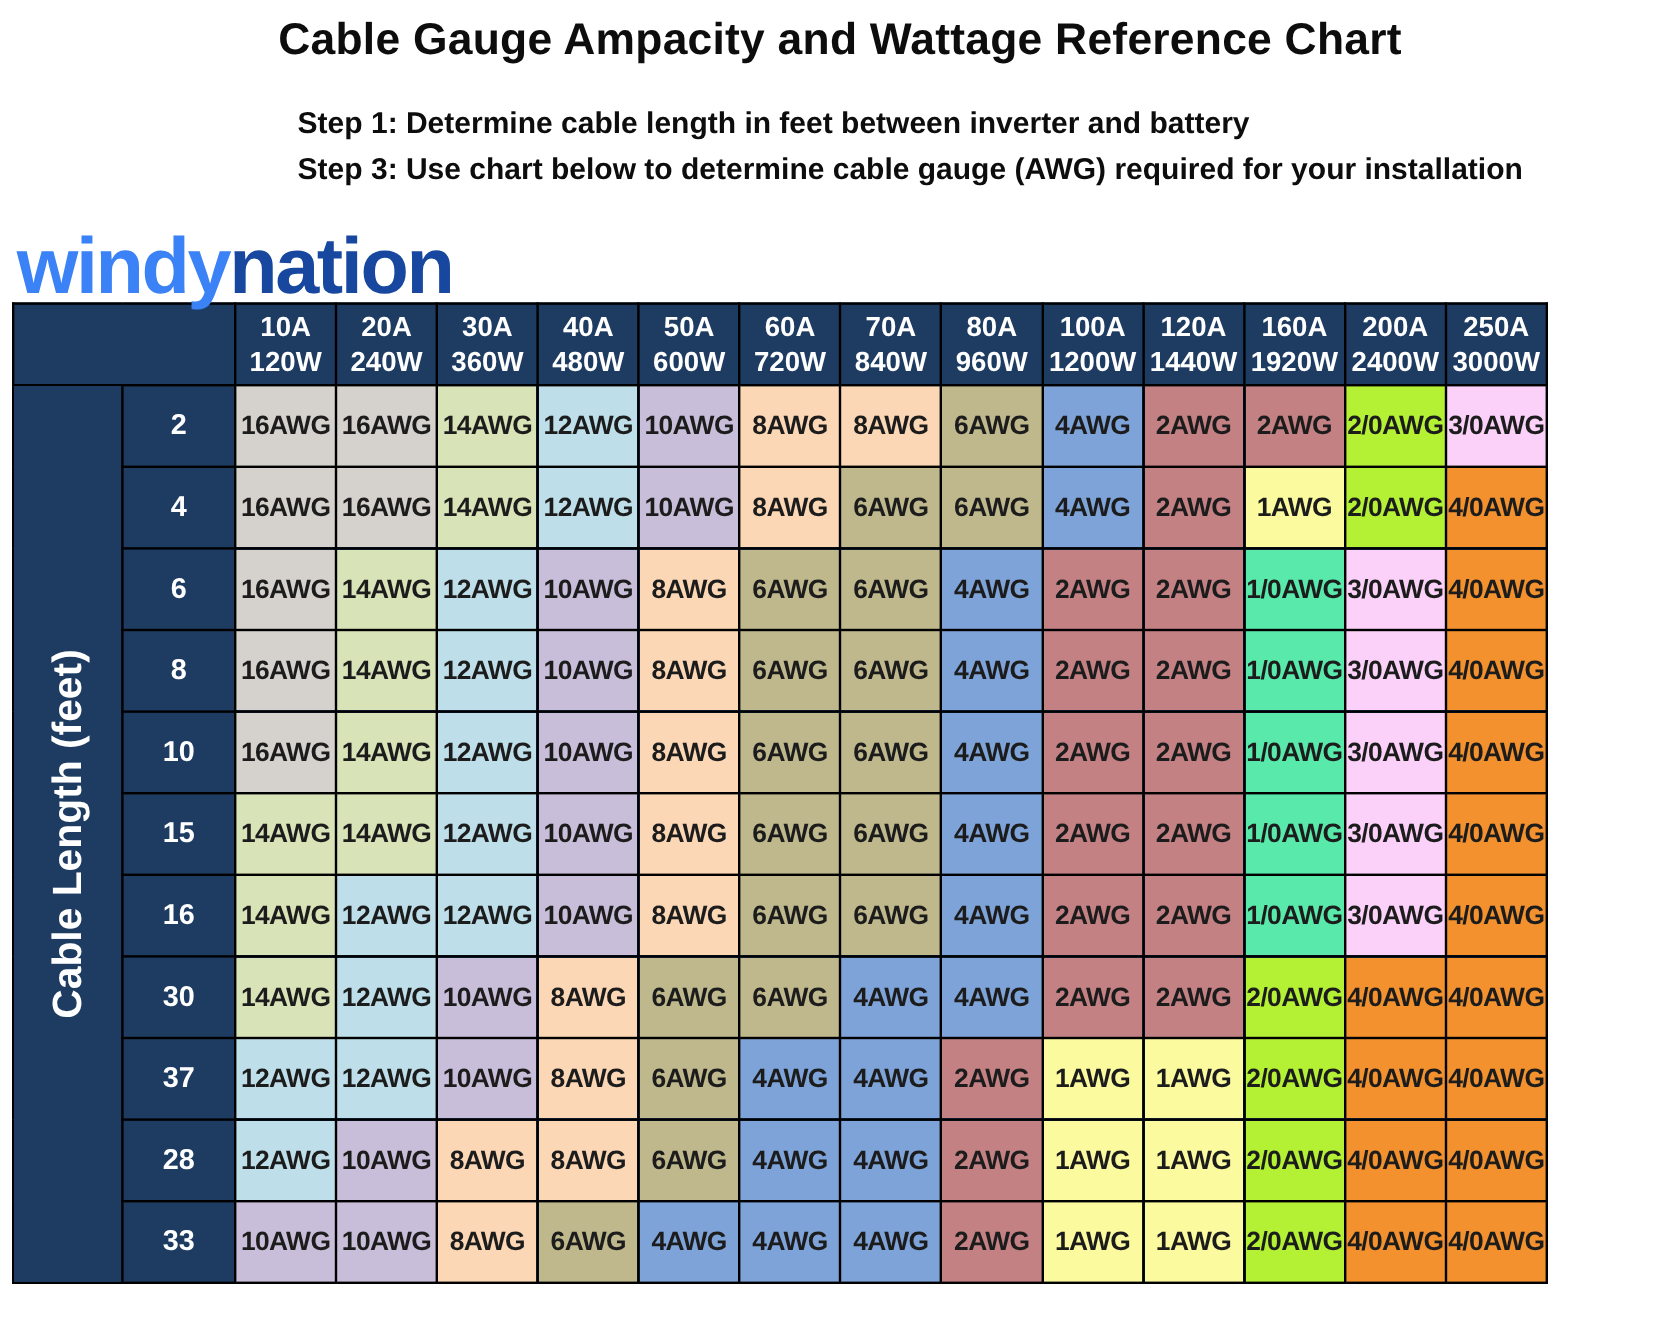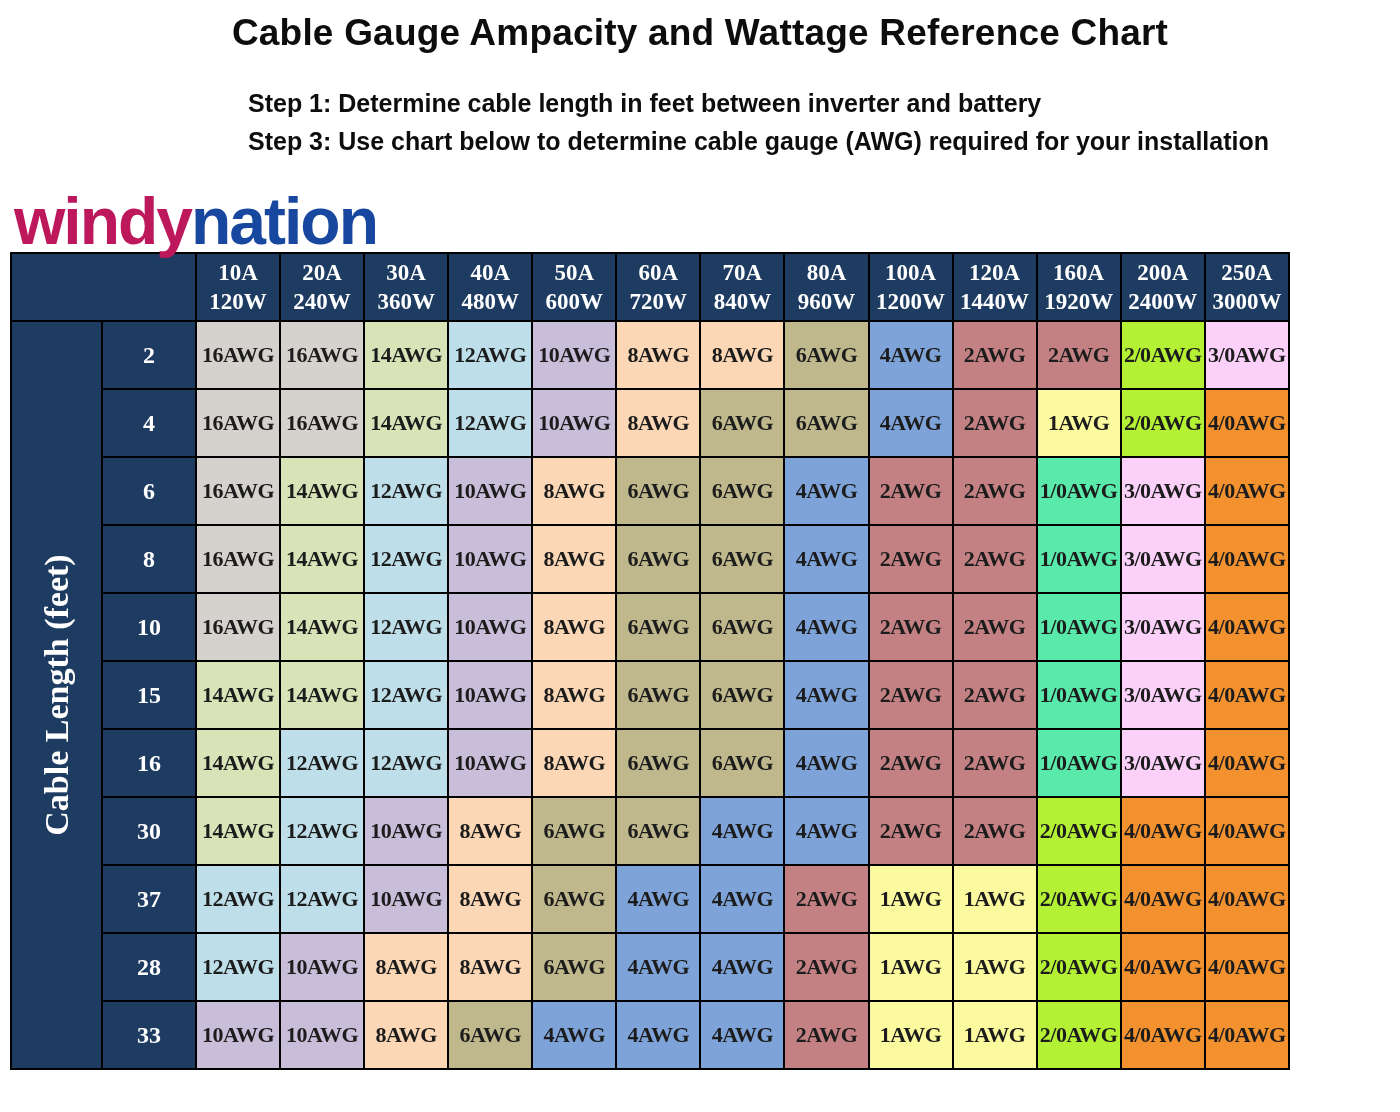--- a/index.html
+++ b/index.html
@@ -27,35 +27,34 @@
   .logo-box{
     width:487px;background:#ffffff;
     display:flex;align-items:flex-end;
     padding-left:4px;box-sizing:border-box;
     overflow:visible;
   }
   .logo-text{
     font-size:66px;font-weight:bold;letter-spacing:-2px;
     line-height:58px;white-space:nowrap;
   }
-  .logo-windy{color:#be185d;}
+  .logo-windy{color:#3b82f6;}
   .logo-nation{color:#17479e;}
   .banner{
     flex:1;background:#1e3c62;color:#ffffff;
     display:flex;align-items:center;
     padding-left:18px;box-sizing:border-box;
     font-size:36px;font-weight:bold;
     white-space:nowrap;
   }
   table.ampacity{
     margin:2px 10px 0 10px;
     width:1280px;
     border-collapse:collapse;table-layout:fixed;
     background:#1e3c62;
-    font-family:Liberation Serif, serif;
   }
   table.ampacity th, table.ampacity td{
     border:2px solid #000000;
     padding:0;text-align:center;vertical-align:middle;
     overflow:hidden;
   }
   th.corner-cell{background:#1e3c62;}
   th.col-header{
     background:#1e3c62;color:#ffffff;
     font-size:23px;font-weight:bold;line-height:29px;

